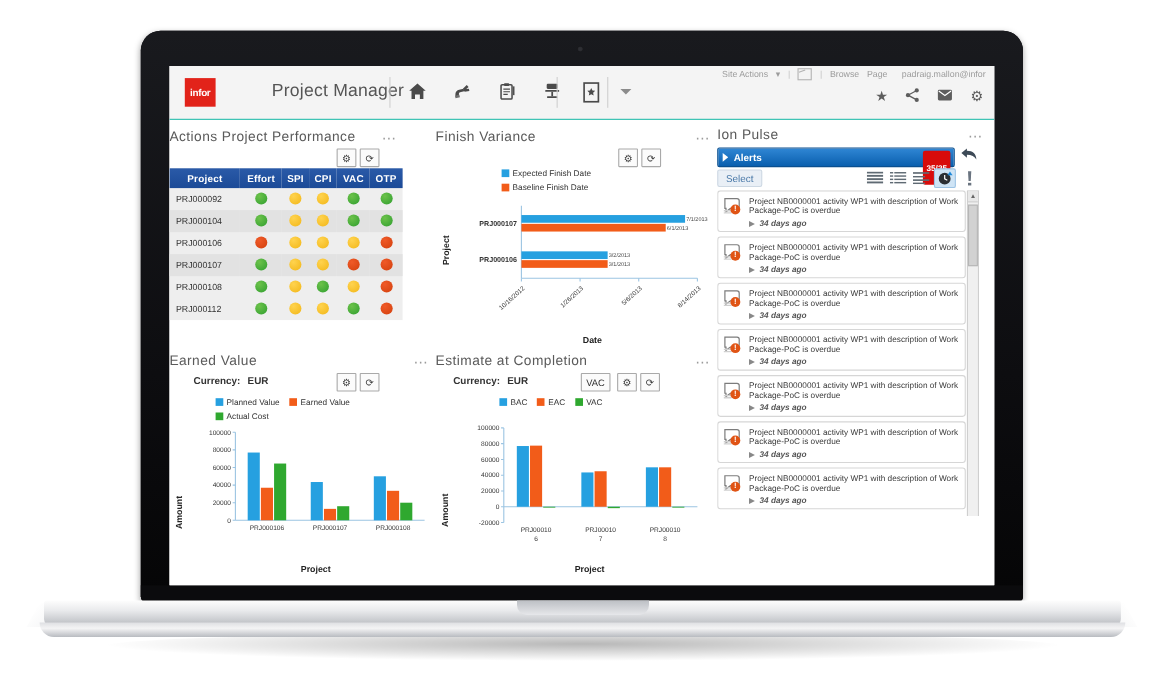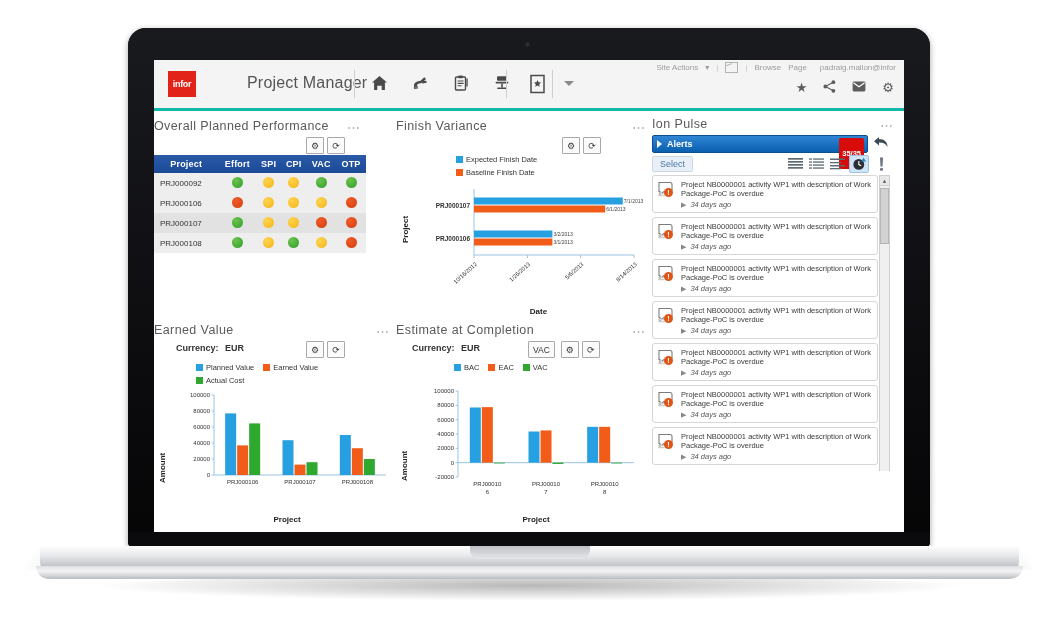--- a/index.html
+++ b/index.html
@@ -40,21 +40,21 @@
     border-radius:0 0 9px 9px;
   }
   .shadow-l{position:absolute;left:30px;top:548px;width:120px;height:22px;
     background:linear-gradient(110deg,rgba(255,255,255,0) 0%,rgba(200,203,208,.85) 100%);transform:skewX(-28deg);}
   .shadow-r{position:absolute;left:908px;top:548px;width:120px;height:22px;
     background:linear-gradient(250deg,rgba(255,255,255,0) 0%,rgba(200,203,208,.85) 100%);transform:skewX(28deg);}
   .ground{position:absolute;left:90px;top:575px;width:880px;height:26px;border-radius:50%;
     background:radial-gradient(ellipse at 50% 40%, rgba(0,0,0,.28) 0%, rgba(0,0,0,0) 70%);}
 
   
-  .topbar{position:relative;height:48px;background:#f4f4f4;border-bottom:3px solid #14b8a6;}
+  .topbar{position:relative;height:48px;background:#f4f4f4;border-bottom:1px solid #14b8a6;}
   .logo{position:absolute;left:14px;top:11px;width:28px;height:26px;background:#e2231a;
     display:flex;align-items:center;justify-content:center;color:#fff;font-size:9px;font-weight:bold;letter-spacing:-.3px;}
   .apptitle{position:absolute;left:93px;top:14px;font-size:16px;color:#555;font-weight:400;letter-spacing:.2px;}
   .divider{position:absolute;top:10px;width:1px;height:28px;background:#cfcfcf;}
   .navicons{position:absolute;left:212px;top:9px;display:flex;gap:15px;align-items:center;}
   .navicons .ic{width:26px;height:28px;display:flex;align-items:center;justify-content:center;cursor:pointer;}
   .docbtn{position:absolute;left:372px;top:11px;width:24px;height:26px;display:flex;align-items:center;justify-content:center;cursor:pointer;}
   .caret{position:absolute;left:410px;top:21px;width:0;height:0;border-left:5px solid transparent;border-right:5px solid transparent;border-top:5px solid #8b8b8b;cursor:pointer;}
 
   .sitebar{position:absolute;right:8px;top:2px;display:flex;align-items:center;gap:7px;
@@ -100,21 +100,21 @@
     display:flex;align-items:center;padding:0 4px;color:#fff;font-size:9px;font-weight:bold;position:relative;}
   .badge{position:absolute;right:3px;top:2px;background:#d80b0b;color:#fff;font-size:7.5px;font-weight:bold;
     padding:11px 3px;border-radius:2px;}
   .tri{width:0;height:0;border-top:4px solid transparent;border-bottom:4px solid transparent;border-left:5px solid #fff;margin-right:5px;}
   .selbtn{background:#e9eff6;border:1px solid #cdd8e3;border-radius:2px;font-size:9px;color:#4a79a8;padding:2px 7px;cursor:pointer;}
   .iconbtn{width:18px;height:16px;display:flex;align-items:center;justify-content:center;cursor:pointer;border-radius:2px;}
   .iconbtn.on{background:#cfe4f5;border:1px solid #9cc3e4;}
   .alertcard{border:1px solid #d6d6d6;border-radius:3px;background:#fff;margin-bottom:4px;padding:4px 4px 3px 4px;
     display:flex;gap:4px;height:38px;box-sizing:border-box;}
   .alerttext{font-size:7.5px;color:#3a3a3a;line-height:1.22;}
-  .alertago{font-size:7.5px;color:#555;font-style:italic;}
+  .alertago{font-size:7.5px;color:#555;font-style:italic;font-weight:bold;}
   .scrolltrack{position:absolute;right:0;top:0;width:9px;background:#f0f0f0;border:1px solid #cfcfcf;}
   .scrollthumb{position:absolute;left:0;width:9px;background:#d2d2d2;border:1px solid #b6b6b6;box-sizing:border-box;}
 </style>
 </head>
 <body>
 
 <div id="stage">
 
   <div class="ground"></div>
   <div class="lid"></div>
@@ -203,21 +203,21 @@
               <path d="M1.4 1.8l5.6 4 5.6-4" stroke="#fff" stroke-width="1.1" fill="none"></path>
             </svg>
         </span>
         <span>⚙</span>
       </div>
     </div>
 
     <div class="board">
 
       <div class="panel" style="left:0;top:8px;width:240px;">
-        <div class="ptitle">Overall Planned Performance</div>
+        <div class="ptitle">Actions Project Performance</div>
         <div class="pdots" style="left:193px;top:5px;">⋯</div>
         <div class="btnrow" style="position:absolute;left:152px;top:18px;">
           <div class="sqbtn">⚙</div>
           <div class="sqbtn">⟳</div>
         </div>
         <div style="position:absolute;left:0;top:36px;">
           <table class="grid">
             <thead>
                 <tr>
               <th>Project</th>
@@ -230,20 +230,28 @@
               </thead>
             <tbody id="perf-body">
                 <tr>
                   <td class="pn">PRJ000092</td>
                   <td><span class="dot g"></span></td>
                   <td><span class="dot y"></span></td>
                   <td><span class="dot y"></span></td>
                   <td><span class="dot g"></span></td>
                   <td><span class="dot g"></span></td>
                 </tr>
+                <tr class="alt">
+                  <td class="pn">PRJ000104</td>
+                  <td><span class="dot g"></span></td>
+                  <td><span class="dot y"></span></td>
+                  <td><span class="dot y"></span></td>
+                  <td><span class="dot g"></span></td>
+                  <td><span class="dot g"></span></td>
+                </tr>
                 <tr>
                   <td class="pn">PRJ000106</td>
                   <td><span class="dot r"></span></td>
                   <td><span class="dot y"></span></td>
                   <td><span class="dot y"></span></td>
                   <td><span class="dot y"></span></td>
                   <td><span class="dot r"></span></td>
                 </tr>
                 <tr class="alt">
                   <td class="pn">PRJ000107</td>
@@ -252,20 +260,28 @@
                   <td><span class="dot y"></span></td>
                   <td><span class="dot r"></span></td>
                   <td><span class="dot r"></span></td>
                 </tr>
                 <tr>
                   <td class="pn">PRJ000108</td>
                   <td><span class="dot g"></span></td>
                   <td><span class="dot y"></span></td>
                   <td><span class="dot g"></span></td>
                   <td><span class="dot y"></span></td>
+                  <td><span class="dot r"></span></td>
+                </tr>
+                <tr>
+                  <td class="pn">PRJ000112</td>
+                  <td><span class="dot g"></span></td>
+                  <td><span class="dot y"></span></td>
+                  <td><span class="dot y"></span></td>
+                  <td><span class="dot g"></span></td>
                   <td><span class="dot r"></span></td>
                 </tr>
               </tbody>
           </table>
         </div>
       </div>
 
       <div class="panel" style="left:242px;top:8px;width:250px;">
         <div class="ptitle">Finish Variance</div>
         <div class="pdots" style="left:236px;top:5px;">⋯</div>

